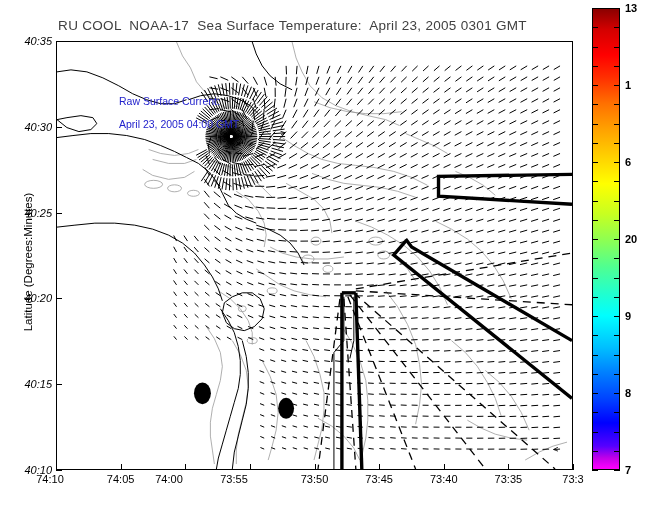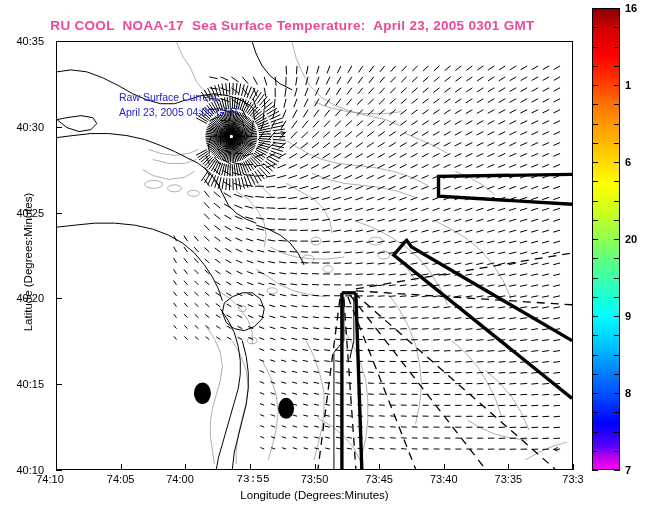--- a/index.html
+++ b/index.html
@@ -4,43 +4,43 @@
 <style>
   html,body{margin:0;padding:0;background:#ffffff;}
   body{width:651px;height:515px;position:relative;overflow:hidden;
        font-family:"Liberation Sans","DejaVu Sans",sans-serif;}
 
   #figure{position:absolute;left:0;top:0;width:651px;height:515px;background:#fff;}
 
   
   #title{
     position:absolute;left:0;top:18px;width:585px;text-align:center;
-    font-size:13.5px;font-weight:bold;color:#ec4899;white-space:pre;
+    font-size:13.5px;font-weight:normal;color:#404040;white-space:pre;
     letter-spacing:0.3px;
   }
 
   
   #plot{
     position:absolute;left:56px;top:41px;width:517px;height:429px;
     border:1.5px solid #000;background:#fff;box-sizing:border-box;
     overflow:hidden;
   }
   #plotsvg{position:absolute;left:0;top:0;width:100%;height:100%;}
 
   
   #annot{
     position:absolute;left:62px;top:48px;font-size:10.5px;color:#2222cc;
-    line-height:15px;white-space:pre;z-index:6;pointer-events:none;
+    line-height:23px;white-space:pre;z-index:6;pointer-events:none;
   }
 
   
   .xtick{position:absolute;top:473px;font-size:11px;color:#000;
          transform:translateX(-50%);white-space:nowrap;}
-  .ytick{position:absolute;left:44px;font-size:11px;color:#000;
-         transform:translate(-100%,-50%);white-space:nowrap;}
+  .ytick{position:absolute;left:52px;font-size:11px;color:#000;
+         transform:translate(-100%,-50%);white-space:nowrap;font-style:italic;}
 
   #xlabel{position:absolute;left:56px;top:489px;width:517px;text-align:center;
           font-size:11.5px;color:#000;}
   #ylabel{position:absolute;left:-62px;top:256px;width:180px;text-align:center;
           font-size:11.5px;color:#000;transform:rotate(-90deg);
           transform-origin:50% 50%;}
 
   
   #cbar{position:absolute;left:592px;top:8px;width:28px;height:462px;
         border:1px solid #000;box-sizing:border-box;
@@ -189,23 +189,23 @@
     <div id="annot"><span>Raw Surface Current:</span>
 <span>April 23, 2005 04:00 GMT</span></div>
 
   </div>
 
   <div id="xticks">
       <div class="xtick" style="left: 50px;">74:10</div>
       <div style="position: absolute; top: 464px; left: 56px; width: 1px; height: 6px; background: rgb(0, 0, 0);"></div>
       <div class="xtick" style="left: 120.625px;">74:05</div>
       <div style="position: absolute; top: 464px; left: 120.625px; width: 1px; height: 6px; background: rgb(0, 0, 0);"></div>
-      <div class="xtick" style="left: 180px;">74:00</div>
+      <div class="xtick" style="left: 169px;">74:00</div>
       <div style="position: absolute; top: 464px; left: 185.25px; width: 1px; height: 6px; background: rgb(0, 0, 0);"></div>
-      <div class="xtick" style="left: 253px; font-family: Liberation Mono, monospace;">73:55</div>
+      <div class="xtick" style="left: 234px;">73:55</div>
       <div style="position: absolute; top: 464px; left: 249.875px; width: 1px; height: 6px; background: rgb(0, 0, 0);"></div>
       <div class="xtick" style="left: 314.5px;">73:50</div>
       <div style="position: absolute; top: 464px; left: 314.5px; width: 1px; height: 6px; background: rgb(0, 0, 0);"></div>
       <div class="xtick" style="left: 379.125px;">73:45</div>
       <div style="position: absolute; top: 464px; left: 379.125px; width: 1px; height: 6px; background: rgb(0, 0, 0);"></div>
       <div class="xtick" style="left: 443.75px;">73:40</div>
       <div style="position: absolute; top: 464px; left: 443.75px; width: 1px; height: 6px; background: rgb(0, 0, 0);"></div>
       <div class="xtick" style="left: 508.375px;">73:35</div>
       <div style="position: absolute; top: 464px; left: 508.375px; width: 1px; height: 6px; background: rgb(0, 0, 0);"></div>
       <div class="xtick" style="left: 573px;">73:3</div>
@@ -219,26 +219,25 @@
       <div class="ytick" style="top: 212.6px;">40:25</div>
       <div style="position: absolute; top: 212.6px; left: 56px; width: 6px; height: 1px; background: rgb(0, 0, 0);"></div>
       <div class="ytick" style="top: 298.4px;">40:20</div>
       <div style="position: absolute; top: 298.4px; left: 56px; width: 6px; height: 1px; background: rgb(0, 0, 0);"></div>
       <div class="ytick" style="top: 384.2px;">40:15</div>
       <div style="position: absolute; top: 384.2px; left: 56px; width: 6px; height: 1px; background: rgb(0, 0, 0);"></div>
       <div class="ytick" style="top: 470px;">40:10</div>
       <div style="position: absolute; top: 470px; left: 56px; width: 6px; height: 1px; background: rgb(0, 0, 0);"></div>
     </div>
 
-  <div id="xlabel">Longitude (Degrees:Minutes)</div>
   <div id="ylabel">Latitude (Degrees:Minutes)</div>
 
   <div id="cbar"></div>
   <div id="cbticks">
-      <div class="cbtick" style="top: 8px;">16</div>
+      <div class="cbtick" style="top: 8px;">13</div>
       <div class="cbtick" style="top: 85px;">1</div>
       <div class="cbtick" style="top: 162px;">6</div>
       <div class="cbtick" style="top: 239px;">20</div>
       <div class="cbtick" style="top: 316px;">9</div>
       <div class="cbtick" style="top: 393px;">8</div>
       <div class="cbtick" style="top: 470px;">7</div>
       <div class="cbmark " style="top: 8px;"></div>
       <div class="cbmark r" style="top: 8px;"></div>
       <div class="cbmark " style="top: 27.25px;"></div>
       <div class="cbmark r" style="top: 27.25px;"></div>

